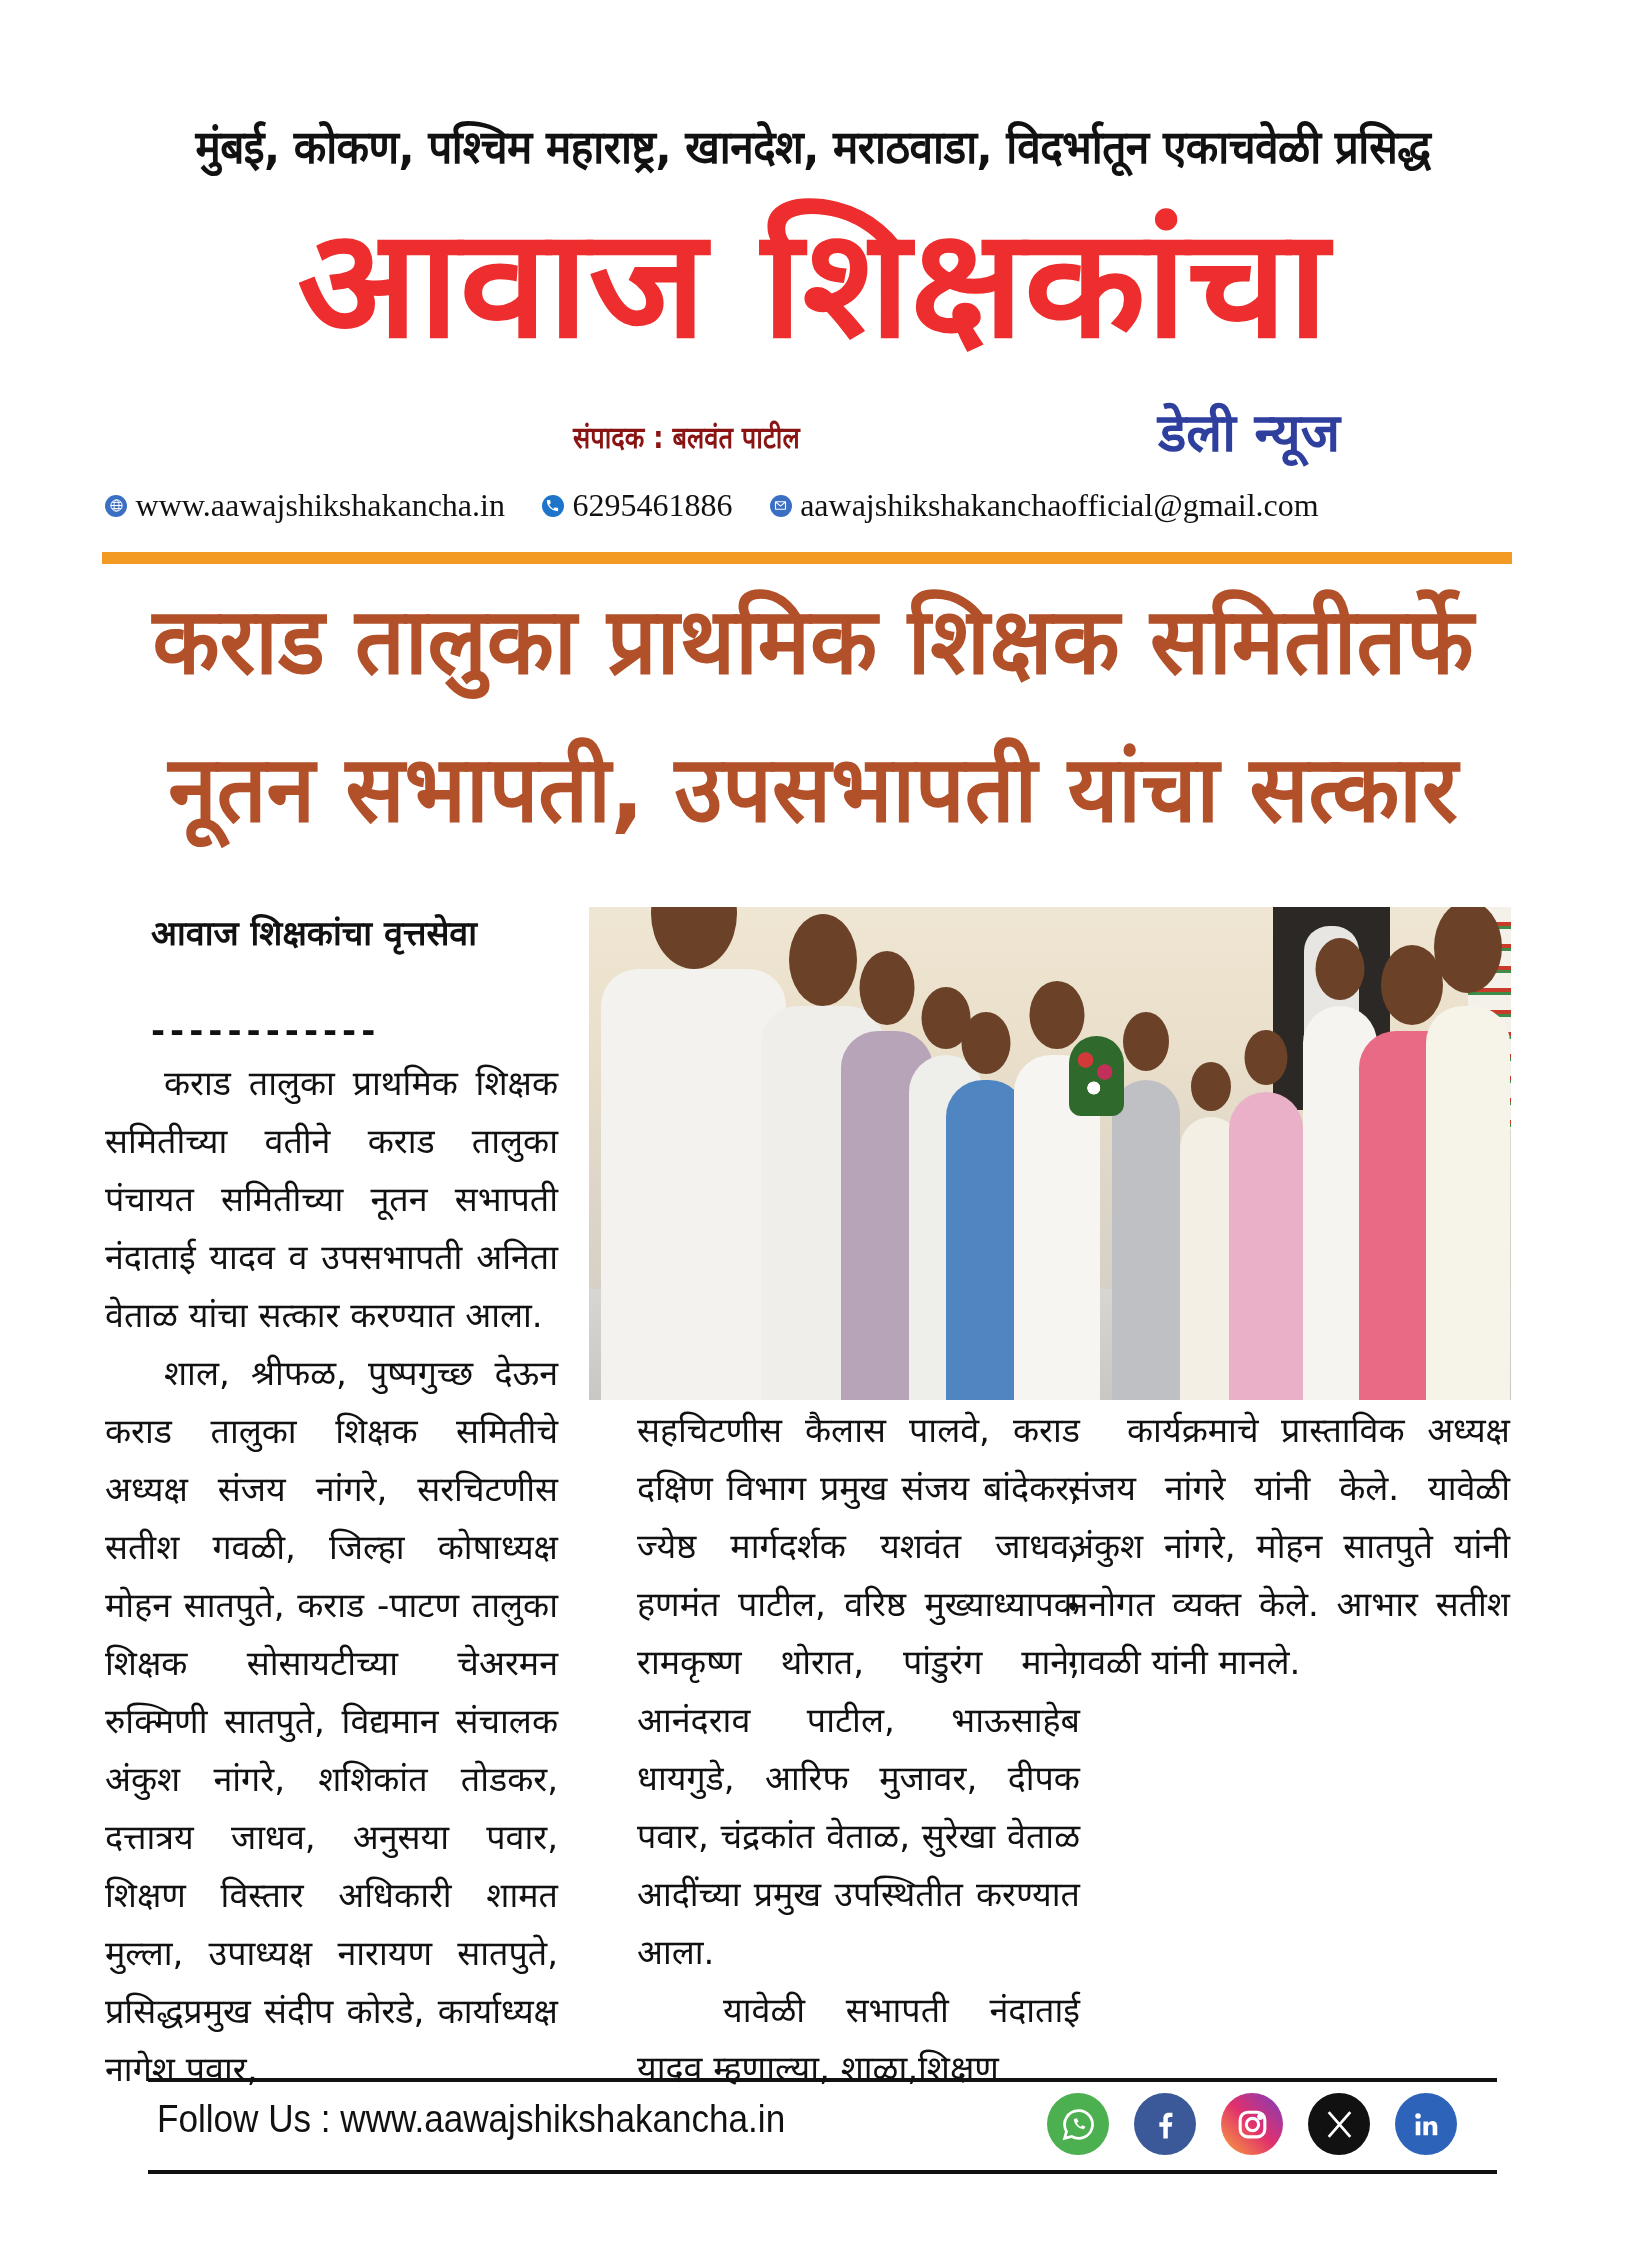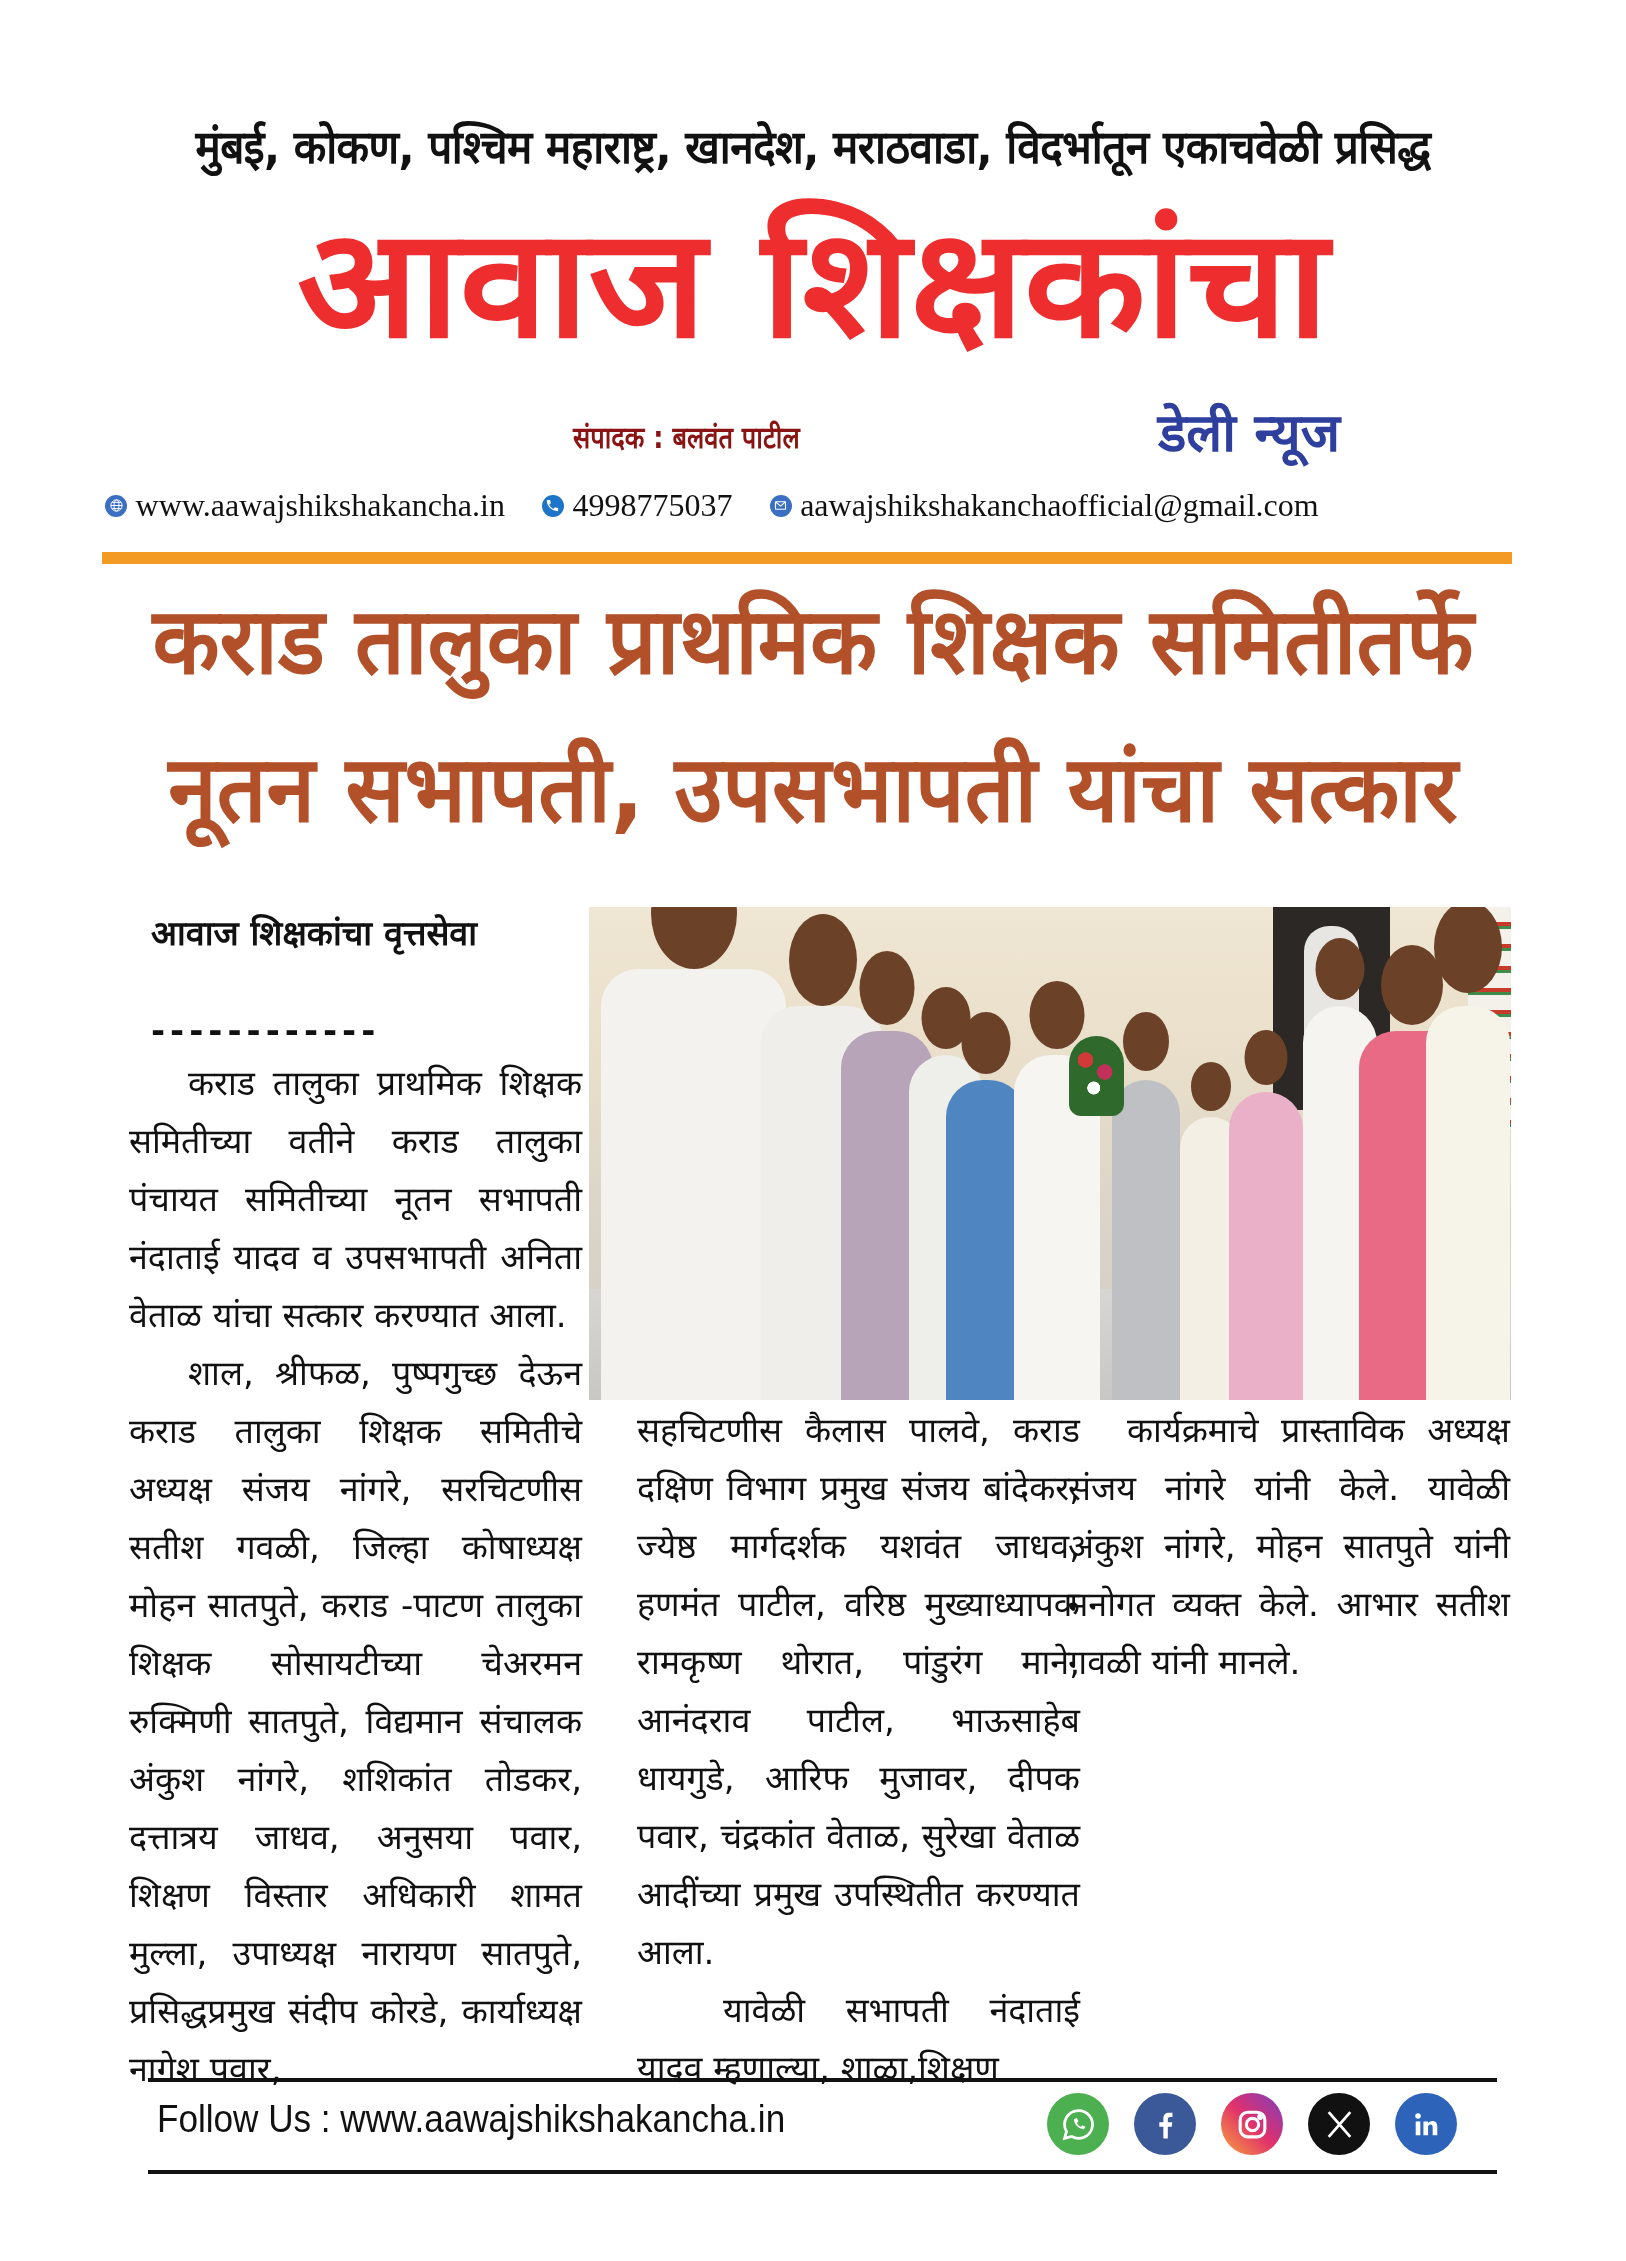--- a/index.html
+++ b/index.html
@@ -42,21 +42,21 @@
 
   
   .dateline { left: 151px; top: 905px; font-size: 34px; font-weight: bold; line-height: 57px; }
   .dash-rule { left: 151px; top: 1010px; font-size: 34px; font-weight: bold; letter-spacing: 5px; }
 
   
   .col { font-size: 34px; line-height: 58px; text-align: justify; text-align-last: left;
          font-family: "DejaVu Sans", sans-serif; }
   .col p { margin: 0; text-indent: 59px; }
   .col p.noindent { text-indent: 0; }
-  .col1 { left: 105px; top: 1054px; width: 453px; margin-left: 24px; }
+  .col1 { left: 105px; top: 1054px; width: 453px; }
   .col2 { left: 589px; top: 1401px; width: 443px; margin-left: 48px; }
   .col3 { left: 1068px; top: 1401px; width: 442px; }
 
   
   .photo { left: 589px; top: 907px; width: 922px; height: 493px; overflow: hidden;
            background: linear-gradient(180deg, #efe6d3 0%, #e9dfca 30%, #dcd5c8 60%, #cfcac3 100%); }
   .photo .wall-frame { position: absolute; left: 684px; top: 0; width: 117px; height: 203px; background: #2b2825; }
   .photo .wall-frame::after { content: ""; position: absolute; left: 31px; top: 18.5px; width: 55px; height: 154px;
            background: #e8e6e2; border-radius: 25px 25px 0 0; }
   .photo .calendar { position: absolute; right: 0; top: 0; width: 43px; height: 222px;
@@ -108,21 +108,21 @@
         </svg>
     </span>
     <span>www.aawajshikshakancha.in</span>
   </div>
   <div class="contact-item">
     <span class="c-icon" style="background:#1E74C8;">
       <svg viewBox="0 0 24 24" fill="#fff">
           <path d="M6.6 10.8a15 15 0 0 0 6.6 6.6l2.2-2.2c.3-.3.7-.4 1-.2 1.1.4 2.3.6 3.6.6.6 0 1 .4 1 1V20c0 .6-.4 1-1 1A17 17 0 0 1 3 4c0-.6.4-1 1-1h3.5c.6 0 1 .4 1 1 0 1.3.2 2.5.6 3.6.1.3 0 .7-.2 1z"></path>
         </svg>
     </span>
-    <span>4998775037</span>
+    <span>6295461886</span>
   </div>
   <div class="contact-item">
     <span class="c-icon" style="background:#3A6FC4;">
       <svg viewBox="0 0 24 24" fill="none" stroke="#fff" stroke-width="1.8">
           <rect x="4" y="6" width="16" height="12" rx="1"></rect>
           <polyline points="4,6 12,13 20,6"></polyline>
         </svg>
     </span>
     <span>aawajshikshakanchaofficial@gmail.com</span>
   </div>

